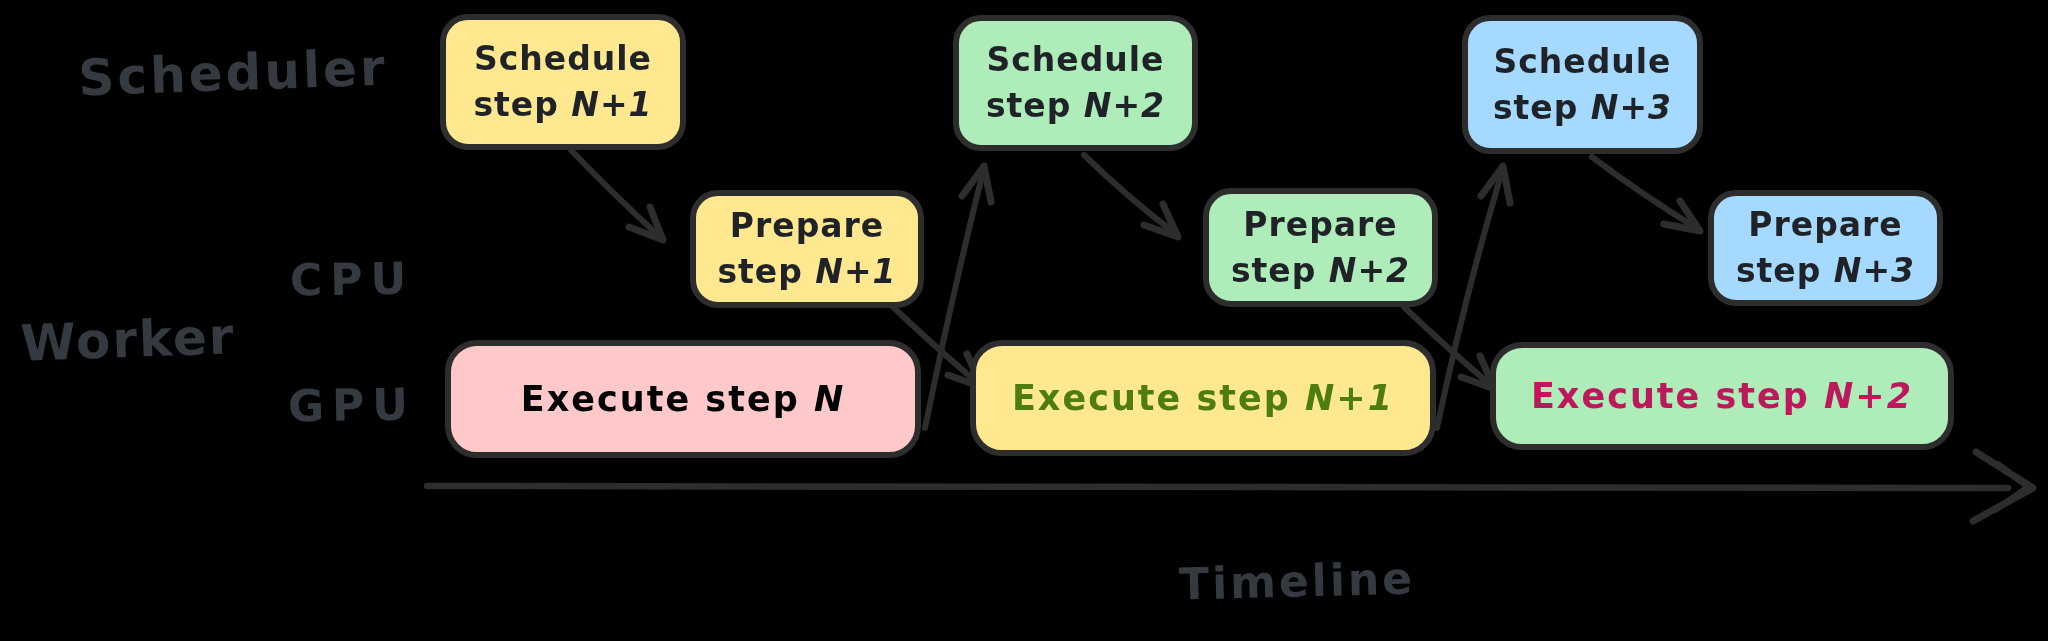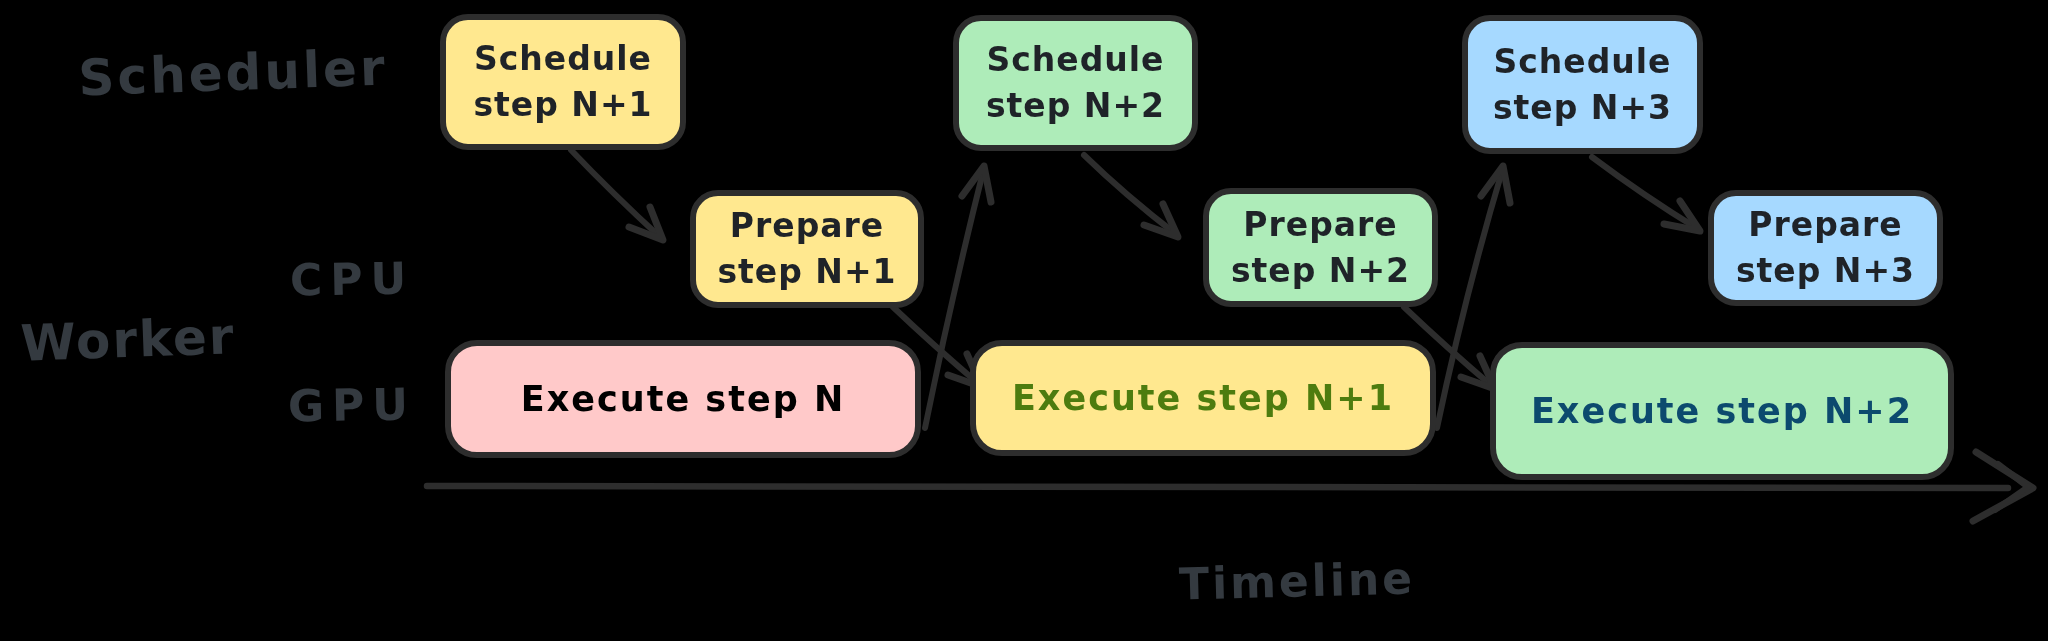--- a/index.html
+++ b/index.html
@@ -10,21 +10,21 @@
   .box{
     position:absolute;box-sizing:border-box;border:6px solid #2d2d2d;
     display:flex;flex-direction:column;align-items:center;justify-content:center;
     text-align:left;font-weight:bold;color:#1f2328;
   }
   .r28{border-radius:28px}
   .r32{border-radius:32px}
   .ln{line-height:1.38;letter-spacing:1px;white-space:nowrap}
   .sched .ln{font-size:33px}
   .exec .ln{font-size:35px;letter-spacing:2px}
-  .n{}
+  .n{font-style:italic}
   .row-label{
     position:absolute;transform:translate(-50%,-50%);
     color:#343a40;font-weight:bold;white-space:nowrap;
   }
   #lbl-scheduler{font-size:50px;letter-spacing:3px;transform:translate(-50%,-50%) rotate(-2deg)}
   #lbl-worker{font-size:50px;letter-spacing:2px;transform:translate(-50%,-50%) rotate(-2deg)}
   #lbl-cpu,#lbl-gpu{font-size:44px;letter-spacing:8px;transform:translate(-50%,-50%) rotate(-1deg)}
   #lbl-timeline{font-size:44px;letter-spacing:3px;transform:translate(-50%,-50%) rotate(-1.5deg)}
   #arrows{position:absolute;left:0;top:0;pointer-events:none}
 </style>
@@ -106,17 +106,17 @@
   </div>
 
   <div class="box exec r32" style="left: 445px; top: 340px; width: 476px; height: 118px; background: rgb(255, 201, 201); border-color: rgb(45, 45, 45); color: #000000;">
     <div class="ln"><span>Execute step </span><span class="n">N</span></div>
   </div>
 
   <div class="box exec r32" style="left: 970px; top: 340px; width: 466px; height: 116px; background: rgb(255, 232, 143); border-color: rgb(45, 45, 45); color: #4d7c0f;">
     <div class="ln"><span>Execute step </span><span class="n">N+1</span></div>
   </div>
 
-  <div class="box exec r32" style="left: 1490px; top: 342px; width: 464px; height: 138px; background: rgb(174, 236, 185); border-color: rgb(45, 45, 45); color: #0c4a6e;">
+  <div class="box exec r32" style="left: 1490px; top: 342px; width: 464px; height: 108px; background: rgb(174, 236, 185); border-color: rgb(45, 45, 45); color: #be185d;">
     <div class="ln"><span>Execute step </span><span class="n">N+2</span></div>
   </div>
 
 </div>
 
 </body></html>

